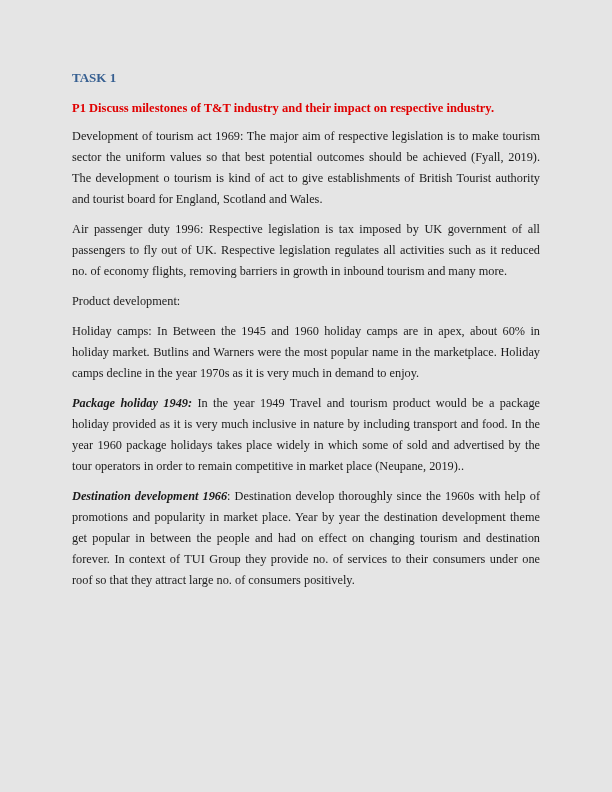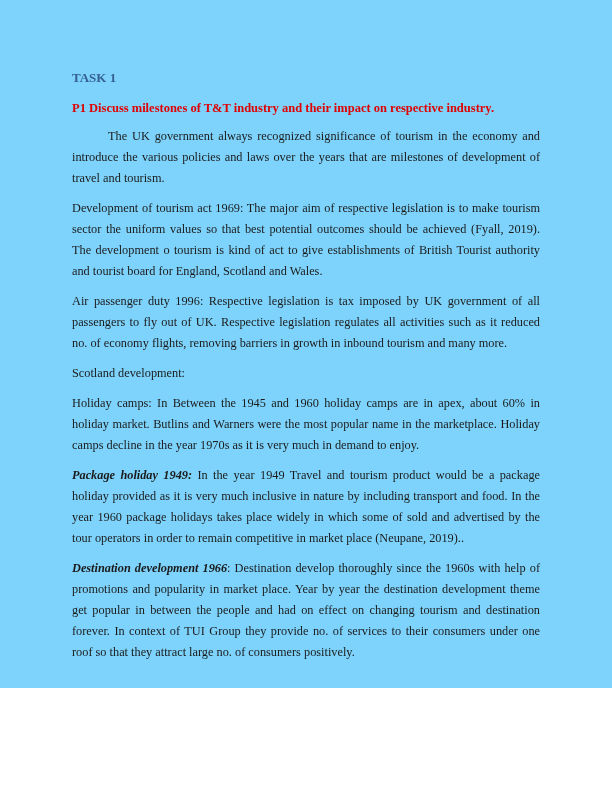--- a/index.html
+++ b/index.html
@@ -3,22 +3,22 @@
 <meta charset="utf-8">
 <style>
   html, body {
     margin: 0;
     padding: 0;
     background: #ffffff;
   }
   .page {
     position: relative;
     width: 612px;
-    height: 688px;
-    background: #7dd3fc;
+    height: 792px;
+    background: #e5e5e5;
     box-sizing: border-box;
     padding: 70px 72px 0 72px;
     font-family: "Liberation Serif", "DejaVu Serif", serif;
     color: #1b1b1b;
     overflow: hidden;
   }
   .task-heading {
     font-size: 13px;
     font-weight: bold;
     color: #365F91;
@@ -48,27 +48,26 @@
 </style>
 </head>
 <body>
 
 <div class="page">
 
   <h1 class="task-heading">TASK 1</h1>
 
   <h2 class="p1-heading">P1 Discuss milestones of T&amp;T industry and their impact on respective industry.</h2>
 
-  <p class="body-para indent-first"><strong></strong><span>The UK government always recognized significance of tourism in the economy and introduce the various policies and laws over the years that are milestones of development of travel and tourism.</span></p>
 
   <p class="body-para"><strong></strong><span>Development of tourism act 1969: The major aim of respective legislation is to make tourism sector the uniform values so that best potential outcomes should be achieved (Fyall, 2019). The development o tourism is kind of act to give establishments of British Tourist authority and tourist board for England, Scotland and Wales.</span></p>
 
   <p class="body-para"><strong></strong><span>Air passenger duty 1996: Respective legislation is tax imposed by UK government of all passengers to fly out of UK. Respective legislation regulates all activities such as it reduced no. of economy flights, removing barriers in growth in inbound tourism and many more.</span></p>
 
-  <p class="body-para"><strong></strong><span>Scotland development:</span></p>
+  <p class="body-para"><strong></strong><span>Product development:</span></p>
 
   <p class="body-para"><strong></strong><span>Holiday camps:  In Between the 1945 and 1960 holiday camps are in apex, about 60% in holiday market. Butlins and Warners were the most popular name in the marketplace.  Holiday camps decline in the year 1970s as it is very much in demand to enjoy.</span></p>
 
   <p class="body-para"><strong>Package holiday 1949:</strong><span> In the year 1949 Travel and tourism product would be a package holiday provided as it is very much inclusive in nature  by including transport and food. In the year 1960 package holidays takes place widely in which some of sold and advertised by the tour operators in order to remain competitive in market place (Neupane,  2019)..</span></p>
 
   <p class="body-para"><strong>Destination development 1966</strong><span>: Destination develop thoroughly since the 1960s with help of promotions and popularity in market place. Year by year the destination development theme get popular in between the people and had on effect on changing tourism and destination forever. In context of TUI Group they provide no. of services to their consumers under one roof so that they attract large no. of consumers positively.</span></p>
 
 </div>
 
 </body></html>

